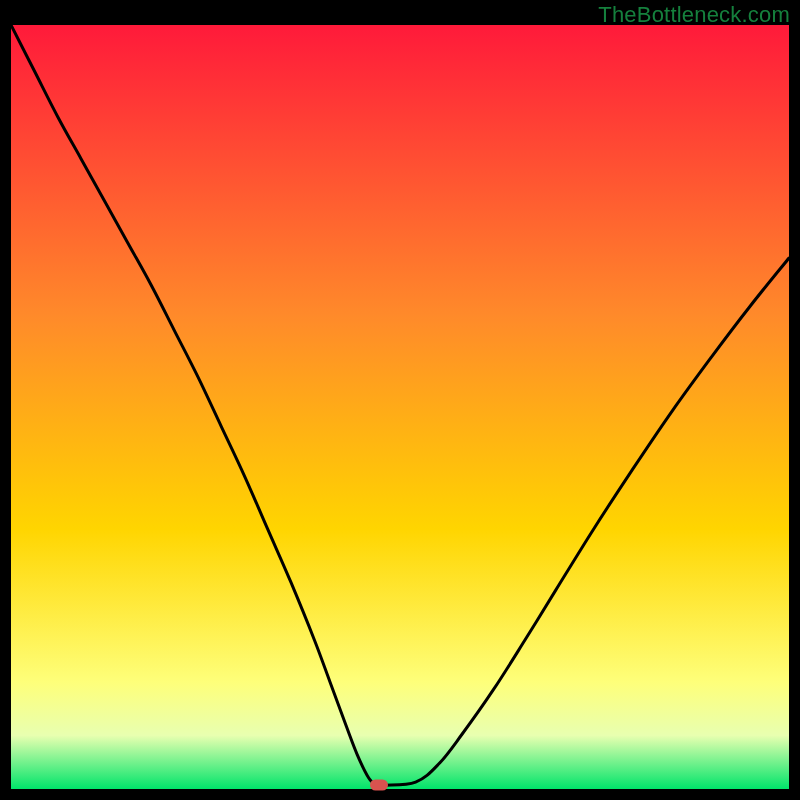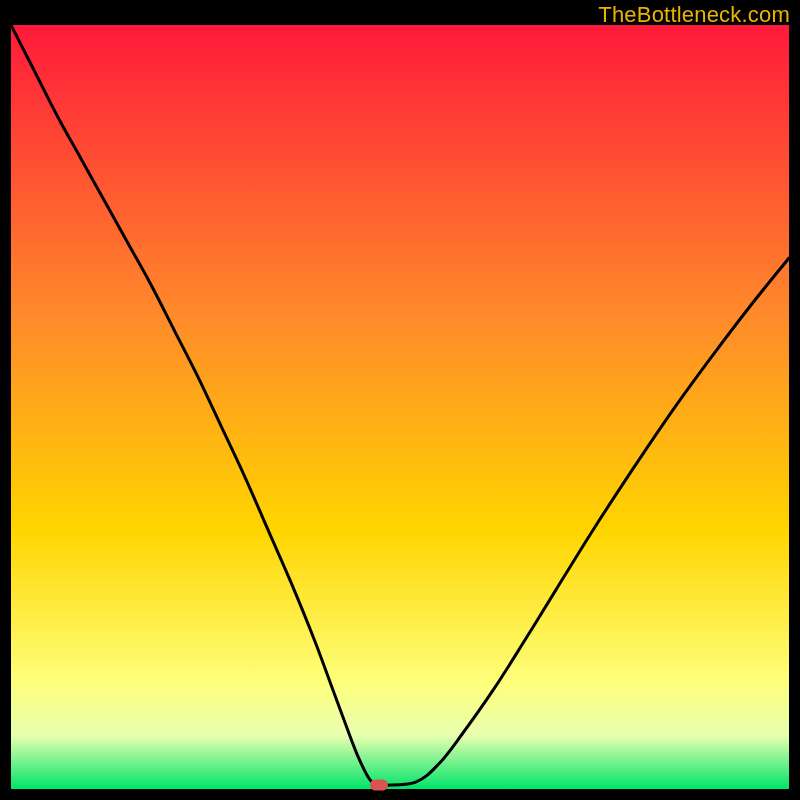--- a/index.html
+++ b/index.html
@@ -23,21 +23,21 @@
     position: absolute;
     left: 0;
     top: 0;
     width: 778px;
     height: 764px;
   }
   .watermark {
     position: absolute;
     top: 2px;
     right: 10px;
-    color: #eab308;
+    color: #15803d;
     font-size: 22px;
     font-weight: 500;
     letter-spacing: 0.2px;
   }
   .marker {
     position: absolute;
     width: 18px;
     height: 11px;
     background: #d9534f;
     border-radius: 6px;

